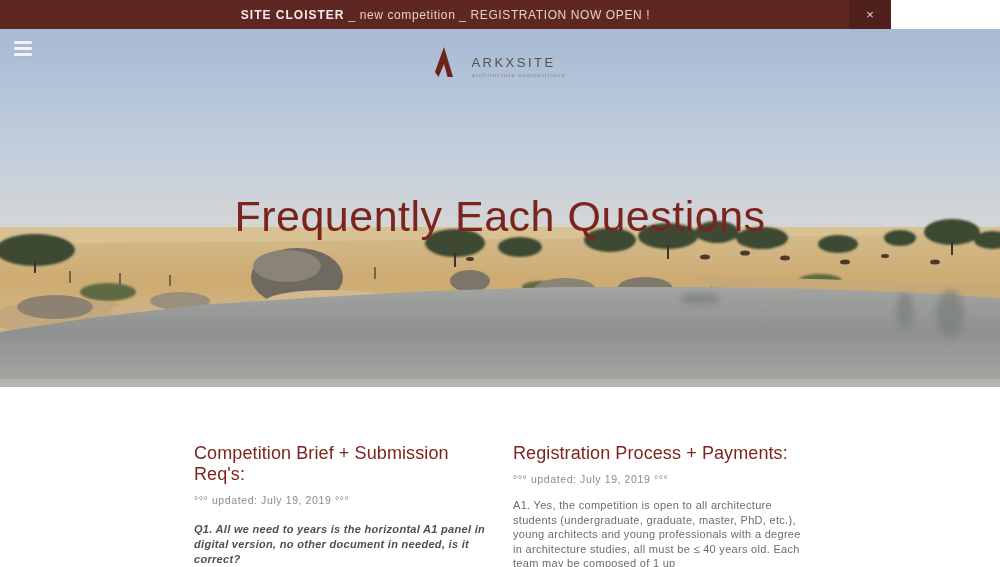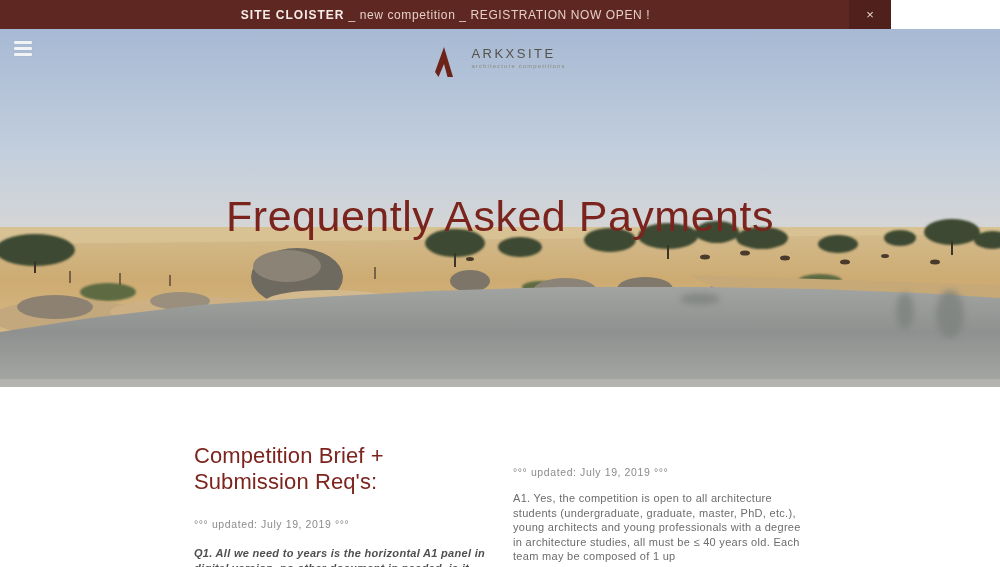--- a/index.html
+++ b/index.html
@@ -19,33 +19,33 @@
   
   .hero { position:relative; width:1000px; height:358px; overflow:hidden; }
   .hero svg.scene { position:absolute; left:0; top:0; }
 
   .menu-btn { position:absolute; left:14px; top:12px; width:18px; height:15px;
     display:flex; flex-direction:column; justify-content:space-between; cursor:pointer; }
   .menu-btn span { display:block; height:3px; background:#f2f3f5; border-radius:1px;
     box-shadow:0 0 1px rgba(0,0,0,.2); }
 
   .logo { position:absolute; left:0; right:0; top:17px; display:flex;
-    align-items:flex-start; justify-content:center; gap:17px; cursor:pointer; }
+    align-items:flex-end; justify-content:center; gap:17px; cursor:pointer; }
   .logo-text-block { display:flex; flex-direction:column; }
   .logo-name { font-size:13px; letter-spacing:2.5px; color:#55514b; font-weight:400; }
   .logo-sub { font-size:6px; letter-spacing:1.1px; color:#8d897f; margin-top:2px; }
 
   .hero-title { position:absolute; left:0; right:0; top:163px; text-align:center;
     font-size:43px; font-weight:300; letter-spacing:0.5px; color:#7b241e; }
 
   
   .content { width:612px; margin:0 auto; padding-top:56px; display:flex; gap:26px; }
   .col { width:293px; }
-  .col-heading { font-size:22px; font-weight:400; color:#7d241e; letter-spacing:0.1px; }
-  .updated { margin-top:23px; font-size:10.5px; color:#8b8b8b; letter-spacing:0.6px; }
+  .col-heading { font-size:18px; font-weight:400; color:#7d241e; letter-spacing:0.1px; }
+  .updated { margin-top:9px; font-size:10.5px; color:#8b8b8b; letter-spacing:0.6px; }
   .qa-q { margin-top:16px; font-size:11px; line-height:1.35; color:#4f4f4f;
     font-weight:bold; font-style:italic; letter-spacing:0.3px; }
   .qa-a { margin-top:13px; font-size:11px; line-height:1.32; color:#6c6c6c;
     letter-spacing:0.3px; }
 </style>
 </head>
 <body>
 
 <div class="banner">
   <div class="banner-text">
@@ -173,27 +173,28 @@
   <div class="logo">
     <svg width="20" height="32" viewBox="0 0 20 32">
       <polygon points="10,1 19,31 13.5,31 10,18 4.5,31 1,26" fill="#6d2318"></polygon>
     </svg>
     <div class="logo-text-block">
       <span class="logo-name">ARKXSITE</span>
       <span class="logo-sub">architecture competitions</span>
     </div>
   </div>
 
-  <div class="hero-title">Frequently Asked Payments</div>
+  <div class="hero-title">Frequently Each Questions</div>
 </div>
 
 <div class="content">
   <div class="col">
     <div class="col-heading">Competition Brief + Submission Req's:</div>
     <div class="updated">°°° updated: July 19, 2019 °°°</div>
     <div class="qa-q">Q1. All we need to years is the horizontal A1 panel in digital version, no other document in needed, is it correct?</div>
 
   </div>
   <div class="col">
+    <div class="col-heading">Registration Process + Payments:</div>
     <div class="updated">°°° updated: July 19, 2019 °°°</div>
     <div class="qa-a">A1. Yes, the competition is open to all architecture students (undergraduate, graduate, master, PhD, etc.), young architects and young professionals with a degree in architecture studies, all must be ≤ 40 years old. Each team may be composed of 1 up</div>
   </div>
 </div>
 
 </body></html>

